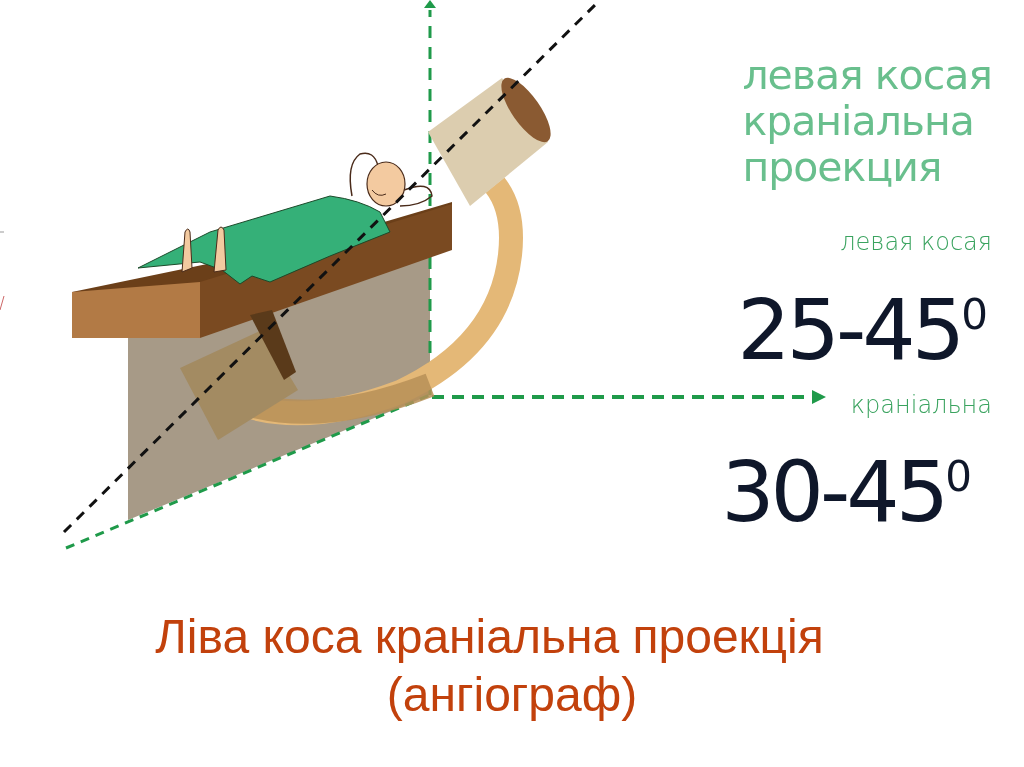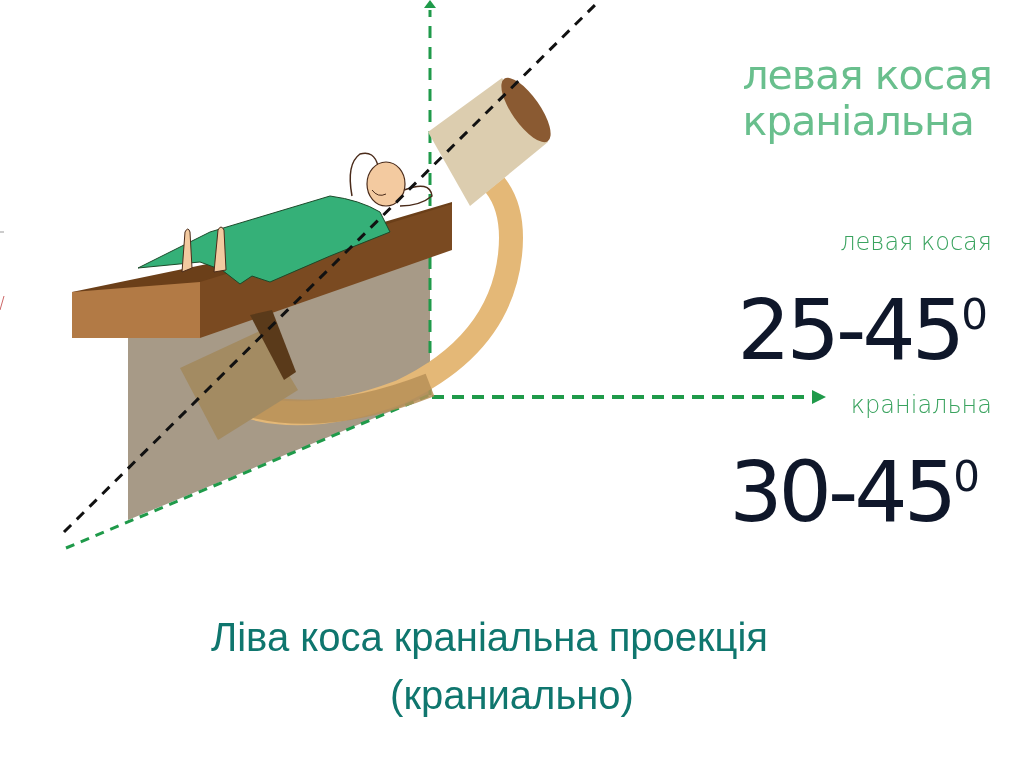--- a/index.html
+++ b/index.html
@@ -7,22 +7,22 @@
   #illustration { position: absolute; left: 0; top: 0; width: 1024px; height: 767px; }
   .right-text { position: absolute; right: 32px; font-family: "DejaVu Sans", sans-serif; font-weight: 200; }
   .title-line { color: #4fb57a; font-size: 41px; line-height: 46px; letter-spacing: -1px; font-weight: normal; -webkit-text-stroke: 0px; opacity: 0.85; }
   #right-title { top: 52px; }
   .label-green { color: #3aa35f; font-size: 24px; line-height: 28px; }
   #label-left { top: 228px; }
   #label-cranial { top: 391px; }
   .big-number { color: #0f172a; font-size: 84px; line-height: 90px; letter-spacing: -4px; font-weight: normal; }
   .big-number sup { font-size: 42px; vertical-align: 30px; letter-spacing: 0; }
   #num-left { top: 270px; right: 36px; }
-  #num-cranial { top: 432px; right: 44px; }
-  #caption { position: absolute; left: 0; width: 1024px; top: 608px; text-align: center; font-family: "Liberation Sans", sans-serif; font-size: 40px; line-height: 58px; color: #0f766e; }
+  #num-cranial { top: 432px; right: 52px; }
+  #caption { position: absolute; left: 0; width: 1024px; top: 608px; text-align: center; font-family: "Liberation Sans", sans-serif; font-size: 48px; line-height: 58px; color: #c2410c; }
   #caption .line { display: block; }
   #caption .line1 { padding-right: 45px; }
 </style>
 </head>
 <body>
 
 <svg id="illustration" viewBox="0 0 1024 767" xmlns="http://www.w3.org/2000/svg">
 
   <polygon points="128,318 430,248 430,395 128,520" fill="#a79a87"></polygon>
 
@@ -58,24 +58,25 @@
 
   <line x1="64" y1="532" x2="600" y2="0" stroke="#111" stroke-width="3" stroke-dasharray="10,8"></line>
 
   <line x1="0" y1="232" x2="4" y2="232" stroke="#999" stroke-width="1"></line>
   <line x1="4" y1="296" x2="0" y2="310" stroke="#c66" stroke-width="1"></line>
 </svg>
 
 <div id="right-title" class="right-text">
   <div class="title-line">левая косая</div>
   <div class="title-line">краніальна</div>
+  <div class="title-line">проекция</div>
 </div>
 
 <div id="label-left" class="right-text label-green">левая косая</div>
 <div id="num-left" class="right-text big-number"><span>25-45</span><sup>0</sup></div>
 
 <div id="label-cranial" class="right-text label-green">краніальна</div>
 <div id="num-cranial" class="right-text big-number"><span>30-45</span><sup>0</sup></div>
 
 <div id="caption">
   <span class="line line1">Ліва коса краніальна проекція</span>
-  <span class="line">(краниально)</span>
+  <span class="line">(ангіограф)</span>
 </div>
 
 </body></html>

